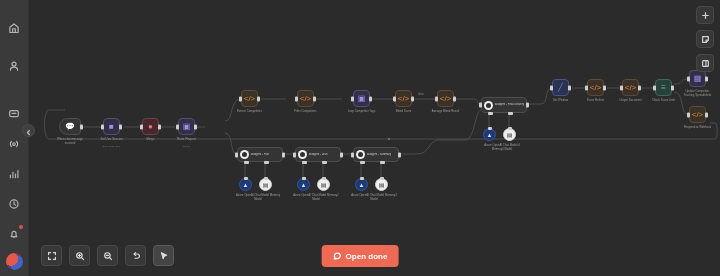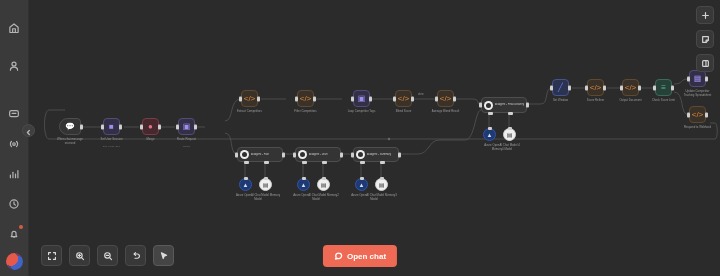--- a/index.html
+++ b/index.html
@@ -645,14 +645,14 @@
     </span>
   </div>
 </div>
 
 <button id="openchat">
   <span>
     <svg viewBox="0 0 12 12">
         <path d="M10.2 6.4a3.8 3.8 0 0 1-4 3.7 4.4 4.4 0 0 1-1.4-.2l-2.6.8.8-2.3a3.7 3.7 0 0 1-.6-2 3.8 3.8 0 0 1 4-3.7 3.8 3.8 0 0 1 3.8 3.7Z"></path>
       </svg>
   </span>
-  <span>Open chat</span>
+  <span>Open done</span>
 </button>
 
 </body></html>

